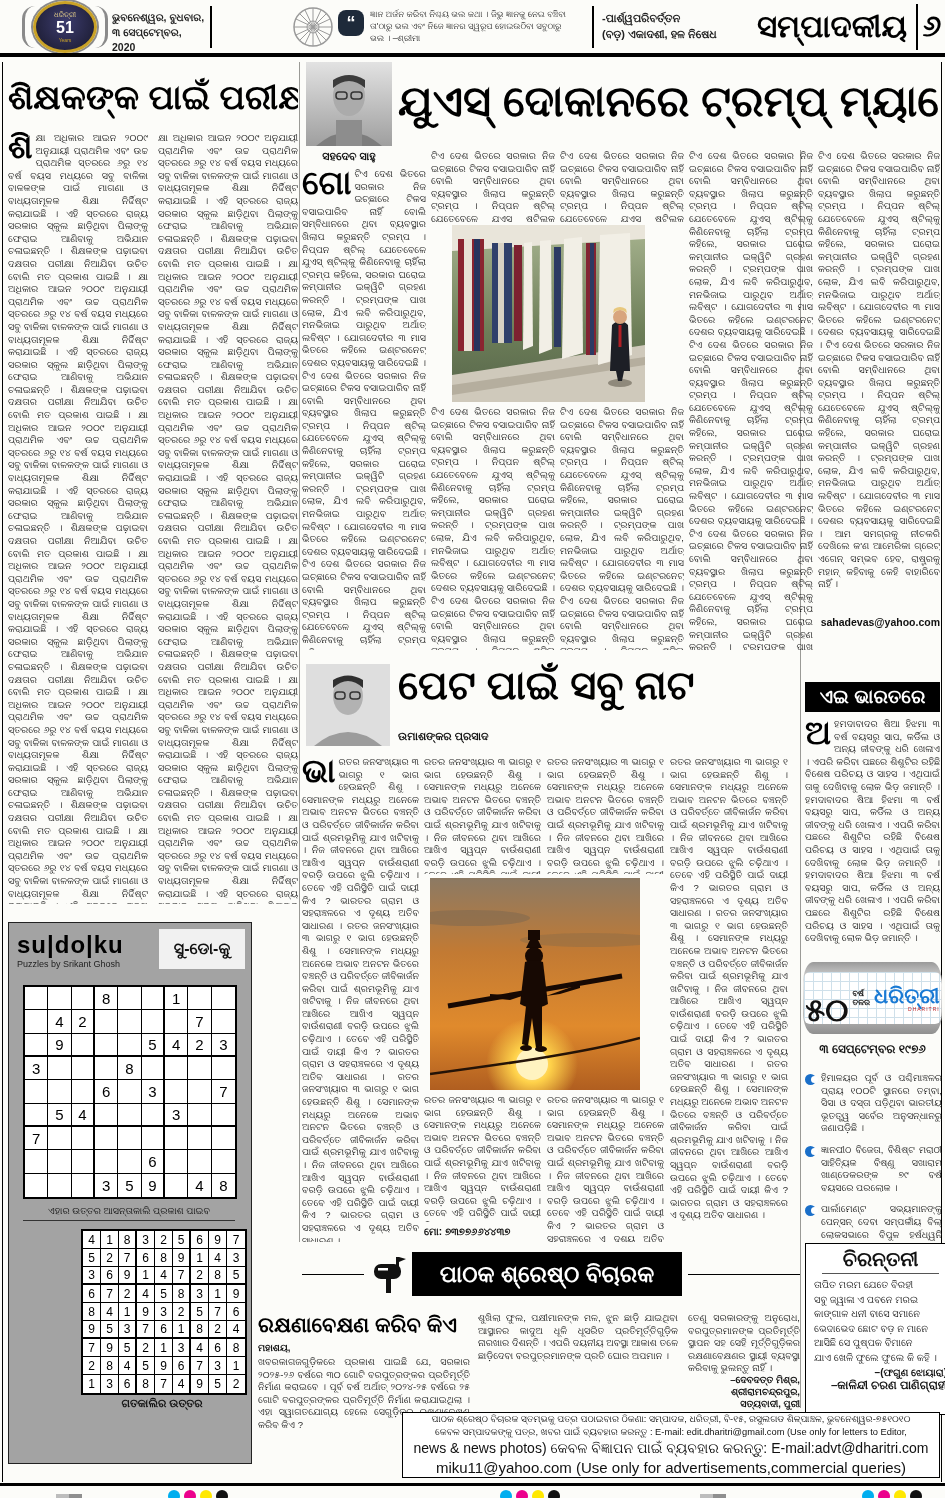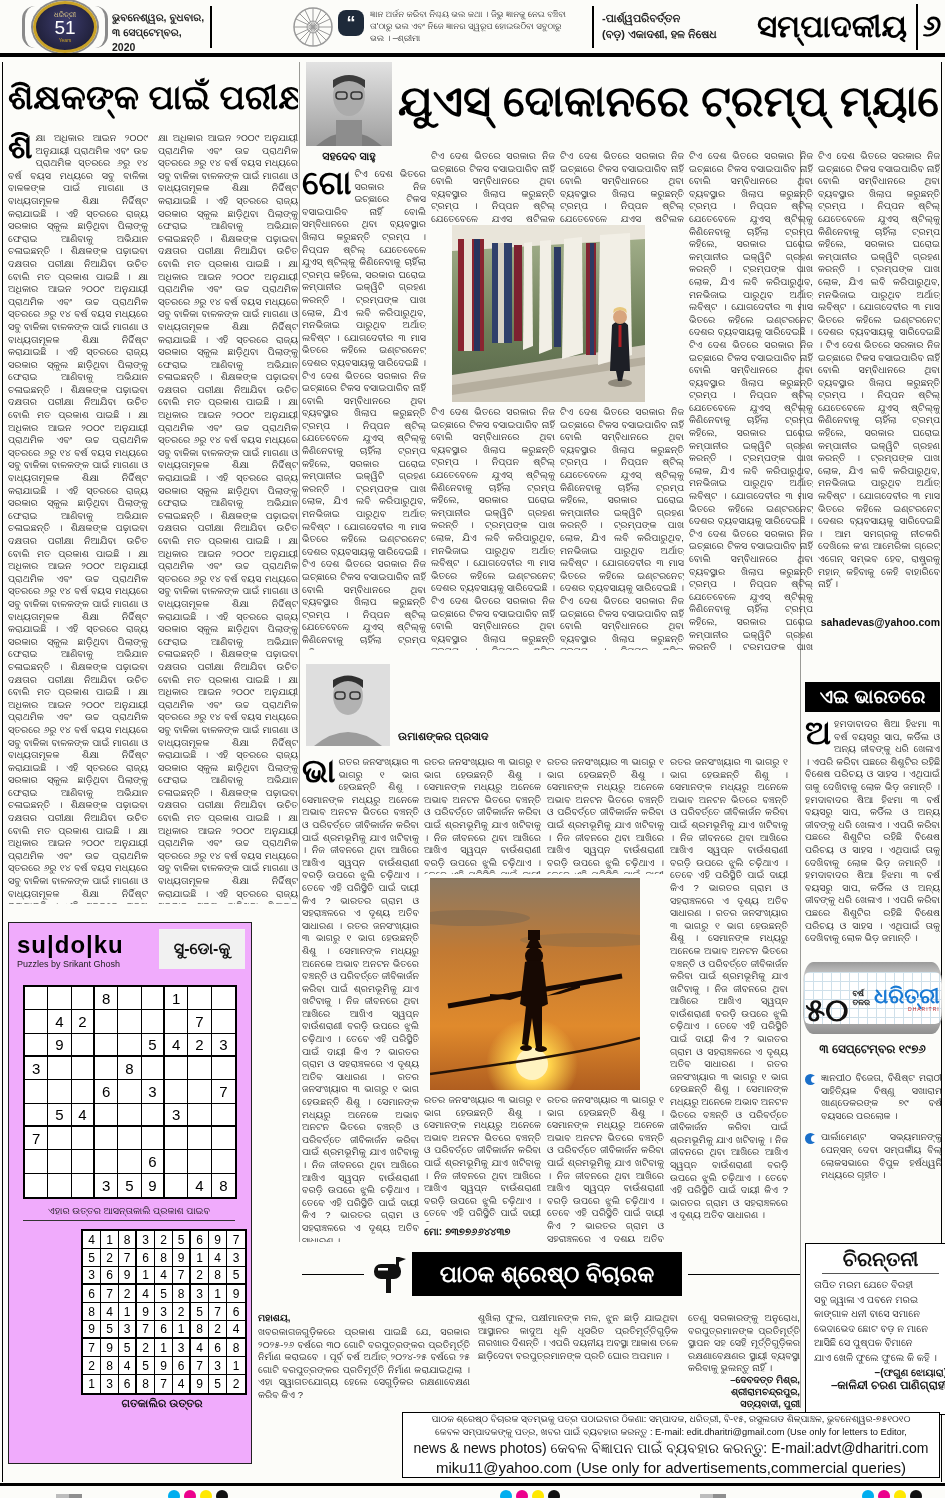--- a/index.html
+++ b/index.html
@@ -32,21 +32,21 @@
 <body>
 
 <div class="page">
 
   <div class="abs" style="left:0;top:0;width:945px;height:52px;">
     <div class="abs" style="left:22px;top:2px;width:86px;height:50px;display:flex;align-items:center;justify-content:center;">
       <div class="abs" style="left:0;top:4px;width:10px;height:42px;border-left:3px solid #8a8a8a;border-radius:20px 0 0 20px;"></div>
       <div class="abs" style="right:0;top:4px;width:10px;height:42px;border-right:3px solid #8a8a8a;border-radius:0 20px 20px 0;"></div>
       <div class="medallion">
         <div style="font-size:7px;color:#f0d98c;line-height:7px;">ଧରିତ୍ରୀ</div>
-        <div style="font-size:19px;color:#fff;font-weight:normal;line-height:19px;text-align:right;">51</div>
+        <div style="font-size:16px;color:#fff;font-weight:bold;line-height:19px;text-align:right;">51</div>
         <div style="font-size:5px;color:#c9a227;line-height:6px;">Years</div>
       </div>
     </div>
     <div class="abs" style="left:112px;top:10px;width:95px;font-size:10.5px;font-weight:bold;line-height:15px;color:#222;">
       <div>ଭୁବନେଶ୍ୱର, ବୁଧବାର,</div>
       <div>୩ ସେପ୍ଟେମ୍ବର, 2020</div>
     </div>
     <div class="abs rule" style="left:210px;top:6px;width:2px;height:42px;"></div>
 
     <svg class="abs" style="left:292px;top:6px;" width="42" height="42" viewBox="0 0 42 42">
@@ -162,20 +162,21 @@
 
   <svg class="abs" style="left:306px;top:664px;" width="84" height="82" viewBox="0 0 84 82">
     <rect width="84" height="82" fill="#dedede"></rect>
     <path d="M8 82 Q42 54 76 82 Z" fill="#9c9c9c"></path>
     <ellipse cx="42" cy="32" rx="15" ry="19" fill="#b2b2b2"></ellipse>
     <path d="M27 24 Q42 10 57 24 L57 16 Q42 7 27 16 Z" fill="#2f2f2f"></path>
     <rect x="29" y="28" width="10" height="7" rx="3" fill="none" stroke="#333" stroke-width="1.5"></rect>
     <rect x="44" y="28" width="10" height="7" rx="3" fill="none" stroke="#333" stroke-width="1.5"></rect>
   </svg>
   <div class="abs byline" style="left:398px;top:722px;width:130px;margin-top:8px;">ଉମାଶଙ୍କର ପ୍ରସାଦ</div>
+  <div class="abs headline" style="left:398px;top:652px;width:400px;font-size:40px;line-height:66px;">ପେଟ ପାଇଁ ସବୁ ନାଟ</div>
 
   <div class="abs body-col" style="left:302px;top:756px;width:117px;height:486px;">
     <span class="dropcap">ଭା</span><span>ରତର ଜନସଂଖ୍ୟାର ୩ ଭାଗରୁ ୧ ଭାଗ ହେଉଛନ୍ତି ଶିଶୁ । ସେମାନଙ୍କ ମଧ୍ୟରୁ ଅନେକେ ଅଭାବ ଅନଟନ ଭିତରେ ବଞ୍ଚନ୍ତି ଓ ପରିବର୍ତ୍ତେ ଜୀବିକାର୍ଜନ କରିବା ପାଇଁ ଶ୍ରମଭୂମିକୁ ଯାଏ ଖଟିବାକୁ । ନିଜ ଜୀବନରେ ଥିବା ଆଖିରେ ଆଖିଏ ସ୍ୱପ୍ନ ବାଉଁଶରାଣୀ ବରଡ଼ି ଉପରେ ଝୁଲି ଚଢ଼ିଥାଏ । ତେବେ ଏହି ପରିସ୍ଥିତି ପାଇଁ ଦାୟୀ କିଏ ? ଭାରତର ଗ୍ରାମ ଓ ସହରାଞ୍ଚଳରେ ଏ ଦୃଶ୍ୟ ଅତିବ ସାଧାରଣ । ରତର ଜନସଂଖ୍ୟାର ୩ ଭାଗରୁ ୧ ଭାଗ ହେଉଛନ୍ତି ଶିଶୁ । ସେମାନଙ୍କ ମଧ୍ୟରୁ ଅନେକେ ଅଭାବ ଅନଟନ ଭିତରେ ବଞ୍ଚନ୍ତି ଓ ପରିବର୍ତ୍ତେ ଜୀବିକାର୍ଜନ କରିବା ପାଇଁ ଶ୍ରମଭୂମିକୁ ଯାଏ ଖଟିବାକୁ । ନିଜ ଜୀବନରେ ଥିବା ଆଖିରେ ଆଖିଏ ସ୍ୱପ୍ନ ବାଉଁଶରାଣୀ ବରଡ଼ି ଉପରେ ଝୁଲି ଚଢ଼ିଥାଏ । ତେବେ ଏହି ପରିସ୍ଥିତି ପାଇଁ ଦାୟୀ କିଏ ? ଭାରତର ଗ୍ରାମ ଓ ସହରାଞ୍ଚଳରେ ଏ ଦୃଶ୍ୟ ଅତିବ ସାଧାରଣ । ରତର ଜନସଂଖ୍ୟାର ୩ ଭାଗରୁ ୧ ଭାଗ ହେଉଛନ୍ତି ଶିଶୁ । ସେମାନଙ୍କ ମଧ୍ୟରୁ ଅନେକେ ଅଭାବ ଅନଟନ ଭିତରେ ବଞ୍ଚନ୍ତି ଓ ପରିବର୍ତ୍ତେ ଜୀବିକାର୍ଜନ କରିବା ପାଇଁ ଶ୍ରମଭୂମିକୁ ଯାଏ ଖଟିବାକୁ । ନିଜ ଜୀବନରେ ଥିବା ଆଖିରେ ଆଖିଏ ସ୍ୱପ୍ନ ବାଉଁଶରାଣୀ ବରଡ଼ି ଉପରେ ଝୁଲି ଚଢ଼ିଥାଏ । ତେବେ ଏହି ପରିସ୍ଥିତି ପାଇଁ ଦାୟୀ କିଏ ? ଭାରତର ଗ୍ରାମ ଓ ସହରାଞ୍ଚଳରେ ଏ ଦୃଶ୍ୟ ଅତିବ ସାଧାରଣ ।</span>
   </div>
   <div class="abs body-col" style="left:424px;top:756px;width:117px;height:118px;"><span>ରତର ଜନସଂଖ୍ୟାର ୩ ଭାଗରୁ ୧ ଭାଗ ହେଉଛନ୍ତି ଶିଶୁ । ସେମାନଙ୍କ ମଧ୍ୟରୁ ଅନେକେ ଅଭାବ ଅନଟନ ଭିତରେ ବଞ୍ଚନ୍ତି ଓ ପରିବର୍ତ୍ତେ ଜୀବିକାର୍ଜନ କରିବା ପାଇଁ ଶ୍ରମଭୂମିକୁ ଯାଏ ଖଟିବାକୁ । ନିଜ ଜୀବନରେ ଥିବା ଆଖିରେ ଆଖିଏ ସ୍ୱପ୍ନ ବାଉଁଶରାଣୀ ବରଡ଼ି ଉପରେ ଝୁଲି ଚଢ଼ିଥାଏ । ତେବେ ଏହି ପରିସ୍ଥିତି ପାଇଁ ଦାୟୀ କିଏ ? ଭାରତର ଗ୍ରାମ ଓ ସହରାଞ୍ଚଳରେ ଏ ଦୃଶ୍ୟ ଅତିବ ସାଧାରଣ ।</span></div>
   <div class="abs body-col" style="left:424px;top:1094px;width:117px;height:128px;"><span>ରତର ଜନସଂଖ୍ୟାର ୩ ଭାଗରୁ ୧ ଭାଗ ହେଉଛନ୍ତି ଶିଶୁ । ସେମାନଙ୍କ ମଧ୍ୟରୁ ଅନେକେ ଅଭାବ ଅନଟନ ଭିତରେ ବଞ୍ଚନ୍ତି ଓ ପରିବର୍ତ୍ତେ ଜୀବିକାର୍ଜନ କରିବା ପାଇଁ ଶ୍ରମଭୂମିକୁ ଯାଏ ଖଟିବାକୁ । ନିଜ ଜୀବନରେ ଥିବା ଆଖିରେ ଆଖିଏ ସ୍ୱପ୍ନ ବାଉଁଶରାଣୀ ବରଡ଼ି ଉପରେ ଝୁଲି ଚଢ଼ିଥାଏ । ତେବେ ଏହି ପରିସ୍ଥିତି ପାଇଁ ଦାୟୀ କିଏ ? ଭାରତର ଗ୍ରାମ ଓ ସହରାଞ୍ଚଳରେ ଏ ଦୃଶ୍ୟ ଅତିବ ସାଧାରଣ ।</span></div>
   <div class="abs" style="left:424px;top:1226px;width:117px;font-size:10px;font-weight:bold;">ମୋ: ୭୩୭୭୬୬୪୪୩୭</div>
   <div class="abs body-col" style="left:547px;top:756px;width:117px;height:118px;"><span>ରତର ଜନସଂଖ୍ୟାର ୩ ଭାଗରୁ ୧ ଭାଗ ହେଉଛନ୍ତି ଶିଶୁ । ସେମାନଙ୍କ ମଧ୍ୟରୁ ଅନେକେ ଅଭାବ ଅନଟନ ଭିତରେ ବଞ୍ଚନ୍ତି ଓ ପରିବର୍ତ୍ତେ ଜୀବିକାର୍ଜନ କରିବା ପାଇଁ ଶ୍ରମଭୂମିକୁ ଯାଏ ଖଟିବାକୁ । ନିଜ ଜୀବନରେ ଥିବା ଆଖିରେ ଆଖିଏ ସ୍ୱପ୍ନ ବାଉଁଶରାଣୀ ବରଡ଼ି ଉପରେ ଝୁଲି ଚଢ଼ିଥାଏ । ତେବେ ଏହି ପରିସ୍ଥିତି ପାଇଁ ଦାୟୀ କିଏ ? ଭାରତର ଗ୍ରାମ ଓ ସହରାଞ୍ଚଳରେ ଏ ଦୃଶ୍ୟ ଅତିବ ସାଧାରଣ ।</span></div>
   <div class="abs body-col" style="left:547px;top:1094px;width:117px;height:148px;"><span>ରତର ଜନସଂଖ୍ୟାର ୩ ଭାଗରୁ ୧ ଭାଗ ହେଉଛନ୍ତି ଶିଶୁ । ସେମାନଙ୍କ ମଧ୍ୟରୁ ଅନେକେ ଅଭାବ ଅନଟନ ଭିତରେ ବଞ୍ଚନ୍ତି ଓ ପରିବର୍ତ୍ତେ ଜୀବିକାର୍ଜନ କରିବା ପାଇଁ ଶ୍ରମଭୂମିକୁ ଯାଏ ଖଟିବାକୁ । ନିଜ ଜୀବନରେ ଥିବା ଆଖିରେ ଆଖିଏ ସ୍ୱପ୍ନ ବାଉଁଶରାଣୀ ବରଡ଼ି ଉପରେ ଝୁଲି ଚଢ଼ିଥାଏ । ତେବେ ଏହି ପରିସ୍ଥିତି ପାଇଁ ଦାୟୀ କିଏ ? ଭାରତର ଗ୍ରାମ ଓ ସହରାଞ୍ଚଳରେ ଏ ଦୃଶ୍ୟ ଅତିବ ସାଧାରଣ ।</span></div>
   <div class="abs body-col" style="left:670px;top:756px;width:118px;height:486px;"><span>ରତର ଜନସଂଖ୍ୟାର ୩ ଭାଗରୁ ୧ ଭାଗ ହେଉଛନ୍ତି ଶିଶୁ । ସେମାନଙ୍କ ମଧ୍ୟରୁ ଅନେକେ ଅଭାବ ଅନଟନ ଭିତରେ ବଞ୍ଚନ୍ତି ଓ ପରିବର୍ତ୍ତେ ଜୀବିକାର୍ଜନ କରିବା ପାଇଁ ଶ୍ରମଭୂମିକୁ ଯାଏ ଖଟିବାକୁ । ନିଜ ଜୀବନରେ ଥିବା ଆଖିରେ ଆଖିଏ ସ୍ୱପ୍ନ ବାଉଁଶରାଣୀ ବରଡ଼ି ଉପରେ ଝୁଲି ଚଢ଼ିଥାଏ । ତେବେ ଏହି ପରିସ୍ଥିତି ପାଇଁ ଦାୟୀ କିଏ ? ଭାରତର ଗ୍ରାମ ଓ ସହରାଞ୍ଚଳରେ ଏ ଦୃଶ୍ୟ ଅତିବ ସାଧାରଣ । ରତର ଜନସଂଖ୍ୟାର ୩ ଭାଗରୁ ୧ ଭାଗ ହେଉଛନ୍ତି ଶିଶୁ । ସେମାନଙ୍କ ମଧ୍ୟରୁ ଅନେକେ ଅଭାବ ଅନଟନ ଭିତରେ ବଞ୍ଚନ୍ତି ଓ ପରିବର୍ତ୍ତେ ଜୀବିକାର୍ଜନ କରିବା ପାଇଁ ଶ୍ରମଭୂମିକୁ ଯାଏ ଖଟିବାକୁ । ନିଜ ଜୀବନରେ ଥିବା ଆଖିରେ ଆଖିଏ ସ୍ୱପ୍ନ ବାଉଁଶରାଣୀ ବରଡ଼ି ଉପରେ ଝୁଲି ଚଢ଼ିଥାଏ । ତେବେ ଏହି ପରିସ୍ଥିତି ପାଇଁ ଦାୟୀ କିଏ ? ଭାରତର ଗ୍ରାମ ଓ ସହରାଞ୍ଚଳରେ ଏ ଦୃଶ୍ୟ ଅତିବ ସାଧାରଣ । ରତର ଜନସଂଖ୍ୟାର ୩ ଭାଗରୁ ୧ ଭାଗ ହେଉଛନ୍ତି ଶିଶୁ । ସେମାନଙ୍କ ମଧ୍ୟରୁ ଅନେକେ ଅଭାବ ଅନଟନ ଭିତରେ ବଞ୍ଚନ୍ତି ଓ ପରିବର୍ତ୍ତେ ଜୀବିକାର୍ଜନ କରିବା ପାଇଁ ଶ୍ରମଭୂମିକୁ ଯାଏ ଖଟିବାକୁ । ନିଜ ଜୀବନରେ ଥିବା ଆଖିରେ ଆଖିଏ ସ୍ୱପ୍ନ ବାଉଁଶରାଣୀ ବରଡ଼ି ଉପରେ ଝୁଲି ଚଢ଼ିଥାଏ । ତେବେ ଏହି ପରିସ୍ଥିତି ପାଇଁ ଦାୟୀ କିଏ ? ଭାରତର ଗ୍ରାମ ଓ ସହରାଞ୍ଚଳରେ ଏ ଦୃଶ୍ୟ ଅତିବ ସାଧାରଣ ।</span></div>
@@ -227,20 +228,24 @@
         <span style="font-size:21px;font-weight:bold;color:#1a7ad4;line-height:21px;">ଧରିତ୍ରୀ</span>
         <span style="font-size:5px;color:#c02428;letter-spacing:1px;">DHARITRI</span>
       </span>
     </div>
   </div>
   <div class="abs" style="left:805px;top:1042px;width:135px;text-align:center;font-weight:bold;font-size:12px;">୩ ସେପ୍ଟେମ୍ବର ୧୯୭୬</div>
 
   <div class="abs" style="left:805px;top:1072px;width:137px;display:flex;flex-direction:column;gap:9px;">
     <div style="display:flex;gap:5px;">
       <span class="bullet"></span>
+      <span class="body-col" style="flex:1;">ହିମାଳୟର ପୂର୍ବ ଓ ପଶ୍ଚିମାଞ୍ଚଳର ପ୍ରାୟ ୧୦୦ଟି ସ୍ଥାନରେ ତମ୍ବା, ସିସା ଓ ଦସ୍ତା ପଡ଼ିଥିବା ଭାରତୀୟ ଭୂତତ୍ତ୍ୱ ସର୍ବେର ଅନୁସନ୍ଧାନରୁ ଜଣାପଡ଼ିଛି ।</span>
+    </div>
+    <div style="display:flex;gap:5px;">
+      <span class="bullet"></span>
       <span class="body-col" style="flex:1;">ଜ୍ଞାନପୀଠ ବିଜେତା, ବିଶିଷ୍ଟ ମରାଠୀ ସାହିତ୍ୟିକ ବିଷ୍ଣୁ ସଖାରାମ ଖାଣ୍ଡେକରଙ୍କ ୭୯ ବର୍ଷ ବୟସରେ ପରଲୋକ ।</span>
     </div>
     <div style="display:flex;gap:5px;">
       <span class="bullet"></span>
       <span class="body-col" style="flex:1;">ପାର୍ଲାମେଣ୍ଟ ସଭ୍ୟମାନଙ୍କୁ ପେନ୍ସନ୍ ଦେବା ସମ୍ପର୍କୀୟ ବିଲ୍ ଲୋକସଭାରେ ବିପୁଳ ହର୍ଷଧ୍ୱନି ମଧ୍ୟରେ ଗୃହୀତ ।</span>
     </div>
   </div>
 
   <div class="abs boxed" style="left:805px;top:1243px;width:133px;height:162px;padding:4px 8px;">
     <div style="text-align:center;font-size:20px;font-weight:bold;border-bottom:1px solid #555;padding-bottom:2px;margin:0 8px 4px;">ଚିରନ୍ତନୀ</div>
@@ -249,21 +254,21 @@
       <div>ସବୁ ଜ୍ୱାଳା ଏ ପବନେ ମରଇ</div>
       <div>କାଙ୍ଗାଳ ଧନୀ ବାସେ ସମାନେ</div>
       <div>ଭେଦାଭେଦ ଛୋଟ ବଡ଼ ନ ମାନେ</div>
       <div>ଆସିଛି ସେ ପୁଷ୍ପକ ବିମାନେ</div>
       <div>ଯାଏ ଖେଳି ଫୁଲେ ଫୁଲେ କି କହି ।</div>
     </div>
     <div style="text-align:right;font-size:10px;font-weight:bold;margin-top:2px;">–(ଫଗୁଣ ଝୋୟାରା)</div>
     <div style="text-align:right;font-size:11.5px;font-weight:bold;">–କାଳିନ୍ଦୀ ଚରଣ ପାଣିଗ୍ରାହୀ</div>
   </div>
 
-  <div class="abs" style="left:8px;top:922px;width:242px;height:540px;border:1.5px solid #222;background:#f0abfc;">
+  <div class="abs" style="left:8px;top:922px;width:242px;height:540px;border:1.5px solid #222;background:#a3a3a3;">
     <div class="abs" style="left:8px;top:8px;width:140px;">
       <div style="font-size:24px;font-weight:bold;letter-spacing:1px;color:#000;">su|do|ku</div>
       <div style="font-size:9px;color:#222;">Puzzles by Srikant Ghosh</div>
     </div>
     <div class="abs" style="left:150px;top:6px;width:86px;height:40px;background:#f1f1f1;display:flex;align-items:center;justify-content:center;font-size:16px;font-weight:bold;">ସୁ-ଡୋ-କୁ</div>
 
     <div class="abs sgrid" id="sudoku-puzzle" style="left: 14px; top: 62px; width: 210px; height: 210px; display: grid; grid-template-columns: repeat(9, 1fr); grid-template-rows: repeat(9, 1fr);">
         <div style="display: flex; align-items: center; justify-content: center; color: rgb(0, 0, 0); font-size: 15px; border-right: 1px solid rgb(0, 0, 0); border-bottom: 1px solid rgb(0, 0, 0);"></div>
         <div style="display: flex; align-items: center; justify-content: center; color: rgb(0, 0, 0); font-size: 15px; border-right: 1px solid rgb(0, 0, 0); border-bottom: 1px solid rgb(0, 0, 0);"></div>
         <div style="display: flex; align-items: center; justify-content: center; color: rgb(0, 0, 0); font-size: 15px; border-right: 2px solid rgb(0, 0, 0); border-bottom: 1px solid rgb(0, 0, 0);"></div>
@@ -440,20 +445,21 @@
     <rect x="14" y="22" width="5" height="15" fill="#111"></rect>
     <rect x="2" y="8" width="27" height="15" rx="7" fill="#111"></rect>
     <rect x="24" y="1" width="3" height="9" fill="#111"></rect>
     <polygon points="27,1 34,3 27,6" fill="#111"></polygon>
     <rect x="6" y="12" width="10" height="2.5" fill="#fff"></rect>
   </svg>
   <div class="abs banner" style="left:412px;top:1252px;width:270px;height:44px;font-size:23px;">ପାଠକ ଶ୍ରେଷ୍ଠ ବିଚାରକ</div>
   <div class="abs rule" style="left:688px;top:1274px;width:112px;height:1px;"></div>
 
   <div class="abs" style="left:258px;top:1310px;width:212px;">
+    <div class="headline" style="font-size:21px;line-height:30px;white-space:normal;">ରକ୍ଷଣାବେକ୍ଷଣ କରିବ କିଏ</div>
     <div style="font-size:9.5px;font-weight:bold;margin:2px 0;">ମହାଶୟ,</div>
     <div class="body-col" style="height:108px;">ଖବରକାଗଜଗୁଡ଼ିକରେ ପ୍ରକାଶ ପାଇଛି ଯେ, ସରକାର ୨୦୨୫-୨୬ ବର୍ଷରେ ୩୦ ଗୋଟି ବରପୁତ୍ରଙ୍କର ପ୍ରତିମୂର୍ତ୍ତି ନିର୍ମାଣ କରାଇବେ । ପୂର୍ବ ବର୍ଷ ଅର୍ଥାତ୍ ୨୦୨୪-୨୫ ବର୍ଷରେ ୨୫ ଗୋଟି ବରପୁତ୍ରଙ୍କର ପ୍ରତିମୂର୍ତ୍ତି ନିର୍ମାଣ କରାଯାଇଥିଲା । ଏହା ସ୍ୱାଗତଯୋଗ୍ୟ ହେଲେ ସେଗୁଡ଼ିକର ରକ୍ଷଣାବେକ୍ଷଣ କରିବ କିଏ ?</div>
   </div>
   <div class="abs" style="left:688px;top:1312px;width:112px;">
     <div class="body-col" style="height:62px;">ତେଣୁ ସରକାରଙ୍କୁ ଅନୁରୋଧ, ବରପୁତ୍ରମାନଙ୍କ ପ୍ରତିମୂର୍ତ୍ତି ସ୍ଥାପନ ସହ ସେହି ମୂର୍ତ୍ତିଗୁଡ଼ିକର ରକ୍ଷଣାବେକ୍ଷଣର ସ୍ଥାୟୀ ବ୍ୟବସ୍ଥା କରିବାକୁ ଭୁଲନ୍ତୁ ନାହିଁ ।</div>
     <div style="text-align:right;font-size:9.5px;font-weight:bold;">–ଦେବଦତ୍ତ ମିଶ୍ର,</div>
     <div style="text-align:right;font-size:9.5px;font-weight:bold;">ଶ୍ରୀରାମଚନ୍ଦ୍ରପୁର, ସତ୍ୟବାଦୀ, ପୁରୀ</div>
   </div>
   <div class="abs body-col" style="left:478px;top:1312px;width:200px;height:96px;">ଶୁଖିଲା ଫୁଲ, ପକ୍ଷୀମାନଙ୍କ ମଳ, ଝୁନ ଛାଡ଼ି ଯାଇଥିବା ଆସ୍ଥାନର କାଦୁଅ ଧୂଳି ଧୂସରିତ ପ୍ରତିମୂର୍ତ୍ତିଗୁଡ଼ିକ ନାରଖାର ଦିଶନ୍ତି । ଏପରି ଦୟନୀୟ ଅବସ୍ଥା ଆକାଶ ତଳେ ଛାଡ଼ିଦେବା ବରପୁତ୍ରମାନଙ୍କ ପ୍ରତି ଘୋର ଅପମାନ ।</div>
 

